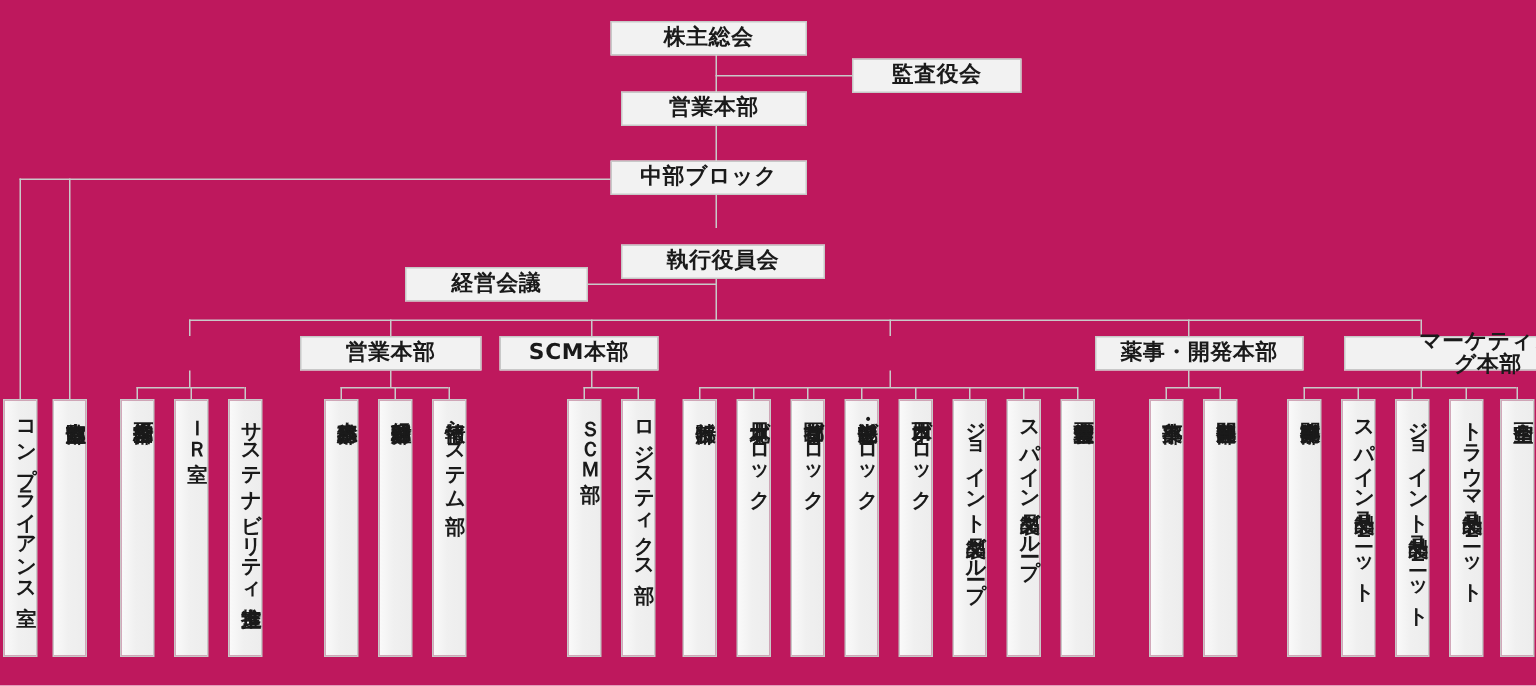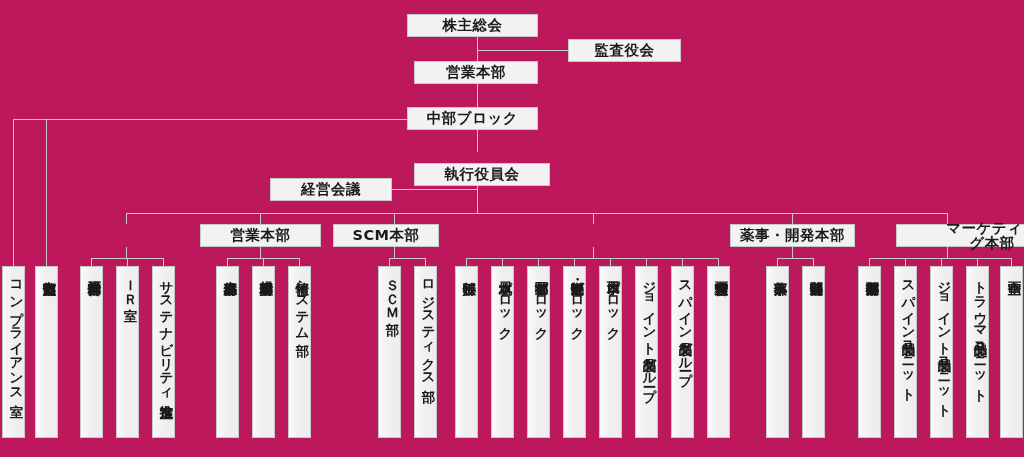--- a/index.html
+++ b/index.html
@@ -132,21 +132,21 @@
   <div class="box v" style="left:2px;top:266px;width:23px;height:172px;">コンプライアンス室</div>
 
   <div class="box v" style="left:35px;top:266px;width:23px;height:172px;">内部監査室</div>
 
 
   <div class="box h" style="left:200px;top:224px;width:121px;height:23px;">営業本部</div>
 
   <div class="box h" style="left:333px;top:224px;width:106px;height:23px;">SCM本部</div>
 
 
-  <div class="box h" style="left:730px;top:224px;width:125px;height:23px;">薬事・開発本部</div>
+  <div class="box h" style="left:730px;top:224px;width:139px;height:23px;">薬事・開発本部</div>
 
   <div class="box h" style="left:896px;top:224px;width:150px;height:23px;padding-left:42px;">マーケティング本部</div>
 
   <div class="box v" style="left:80px;top:266px;width:23px;height:172px;">経営企画部</div>
   <div class="box v" style="left:116px;top:266px;width:23px;height:172px;">ＩＲ室</div>
   <div class="box v" style="left:152px;top:266px;width:23px;height:172px;">サステナビリティ推進室</div>
 
   <div class="box v" style="left:216px;top:266px;width:23px;height:172px;">人事総務部</div>
   <div class="box v" style="left:252px;top:266px;width:23px;height:172px;">経理財務部</div>
   <div class="box v" style="left:288px;top:266px;width:23px;height:172px;">情報システム部</div>

